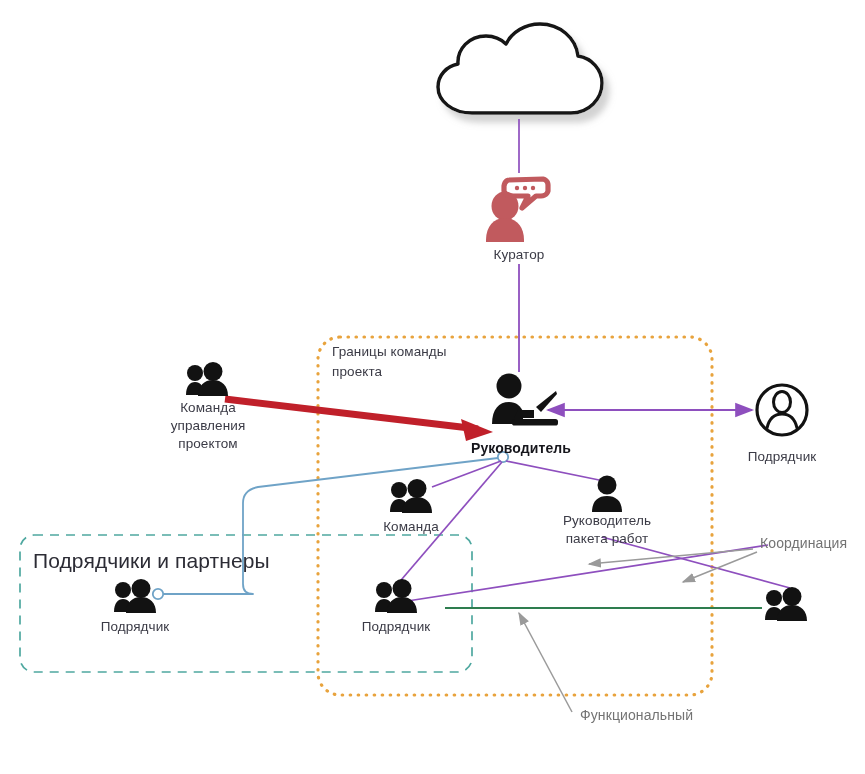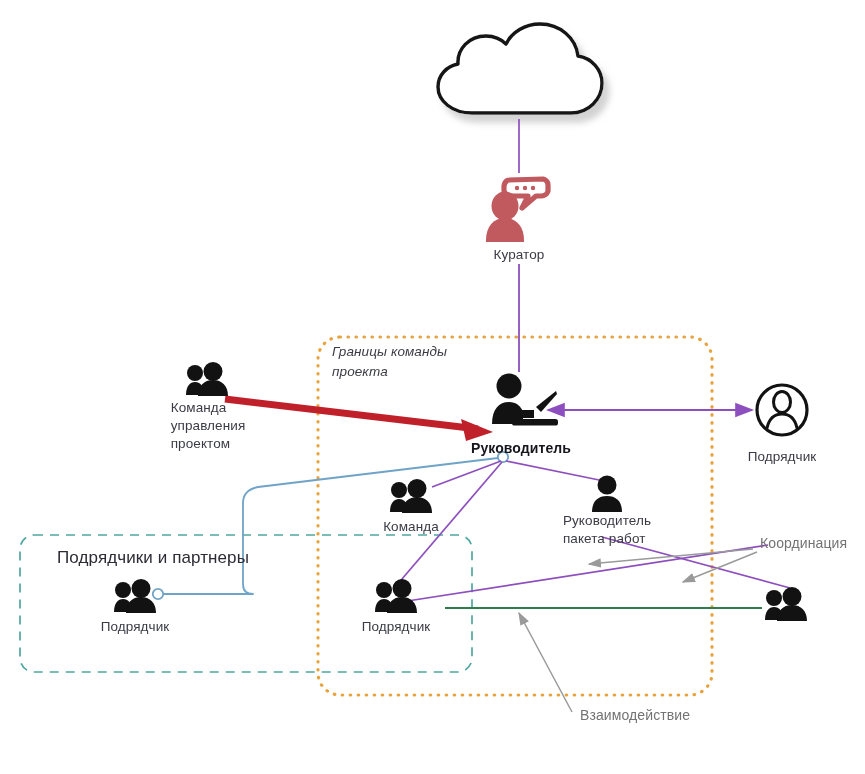--- a/index.html
+++ b/index.html
@@ -22,20 +22,21 @@
     left: 0;
     top: 0;
     width: 865px;
     height: 774px;
   }
   .node {
     position: absolute;
     display: flex;
     flex-direction: column;
     align-items: center;
+    text-align: center;
   }
   .node-label {
     font-size: 13.5px;
     color: #3b3b46;
     line-height: 1.35;
     white-space: pre-line;
     margin-top: 3px;
     letter-spacing: 0.1px;
   }
   .node-label.bold {
@@ -45,23 +46,22 @@
   }
   .zone-title {
     position: absolute;
     font-size: 13.5px;
     color: #3b3b46;
     line-height: 1.45;
     white-space: pre-line;
     letter-spacing: 0.1px;
   }
   .zone-title.big {
-    font-size: 17px;
+    font-size: 21px;
     color: #2c2c35;
-    margin-left: 24px;
   }
   .annot {
     position: absolute;
     font-size: 14px;
     color: #737373;
     letter-spacing: 0.1px;
     white-space: nowrap;
   }
 </style>
 </head>
@@ -197,21 +197,21 @@
     </g>
 
     <g fill="#121212" transform="translate(765,589)">
       <circle cx="9" cy="9" r="8"></circle>
       <circle cx="27" cy="7.5" r="9.5"></circle>
       <path d="M0,31 C0,22 4,18 9,18 C12,18 14.5,19.5 16,22 L16,31 Z"></path>
       <path d="M12,32 C12,22 18,16 27,16 C36,16 42,22 42,32 Z"></path>
     </g>
   </svg>
 
-  <div class="zone-title" style="left:332px; top:342px; width:150px;font-style:italic;">Границы команды
+  <div class="zone-title" style="left:332px; top:342px; width:150px;">Границы команды
 проекта</div>
 
   <div class="zone-title big" style="left:33px; top:546px; width:250px;">Подрядчики и партнеры</div>
 
   <div class="node" style="left:459px; top:243px; width:120px;">
     <div class="node-label">Куратор</div>
   </div>
 
   <div class="node" style="left:446px; top:436px; width:150px;">
     <div class="node-label bold">Руководитель</div>
@@ -240,15 +240,15 @@
     <div class="node-label">Подрядчик</div>
   </div>
 
   <div class="node" style="left:85px; top:615px; width:100px;">
     <div class="node-label">Подрядчик</div>
   </div>
 
 
   <div class="annot" style="left:760px; top:535px;">Координация</div>
 
-  <div class="annot" style="left:580px; top:707px;">Взаимодействие</div>
+  <div class="annot" style="left:580px; top:707px;">Функциональный</div>
 
 </div>
 
 </body></html>

